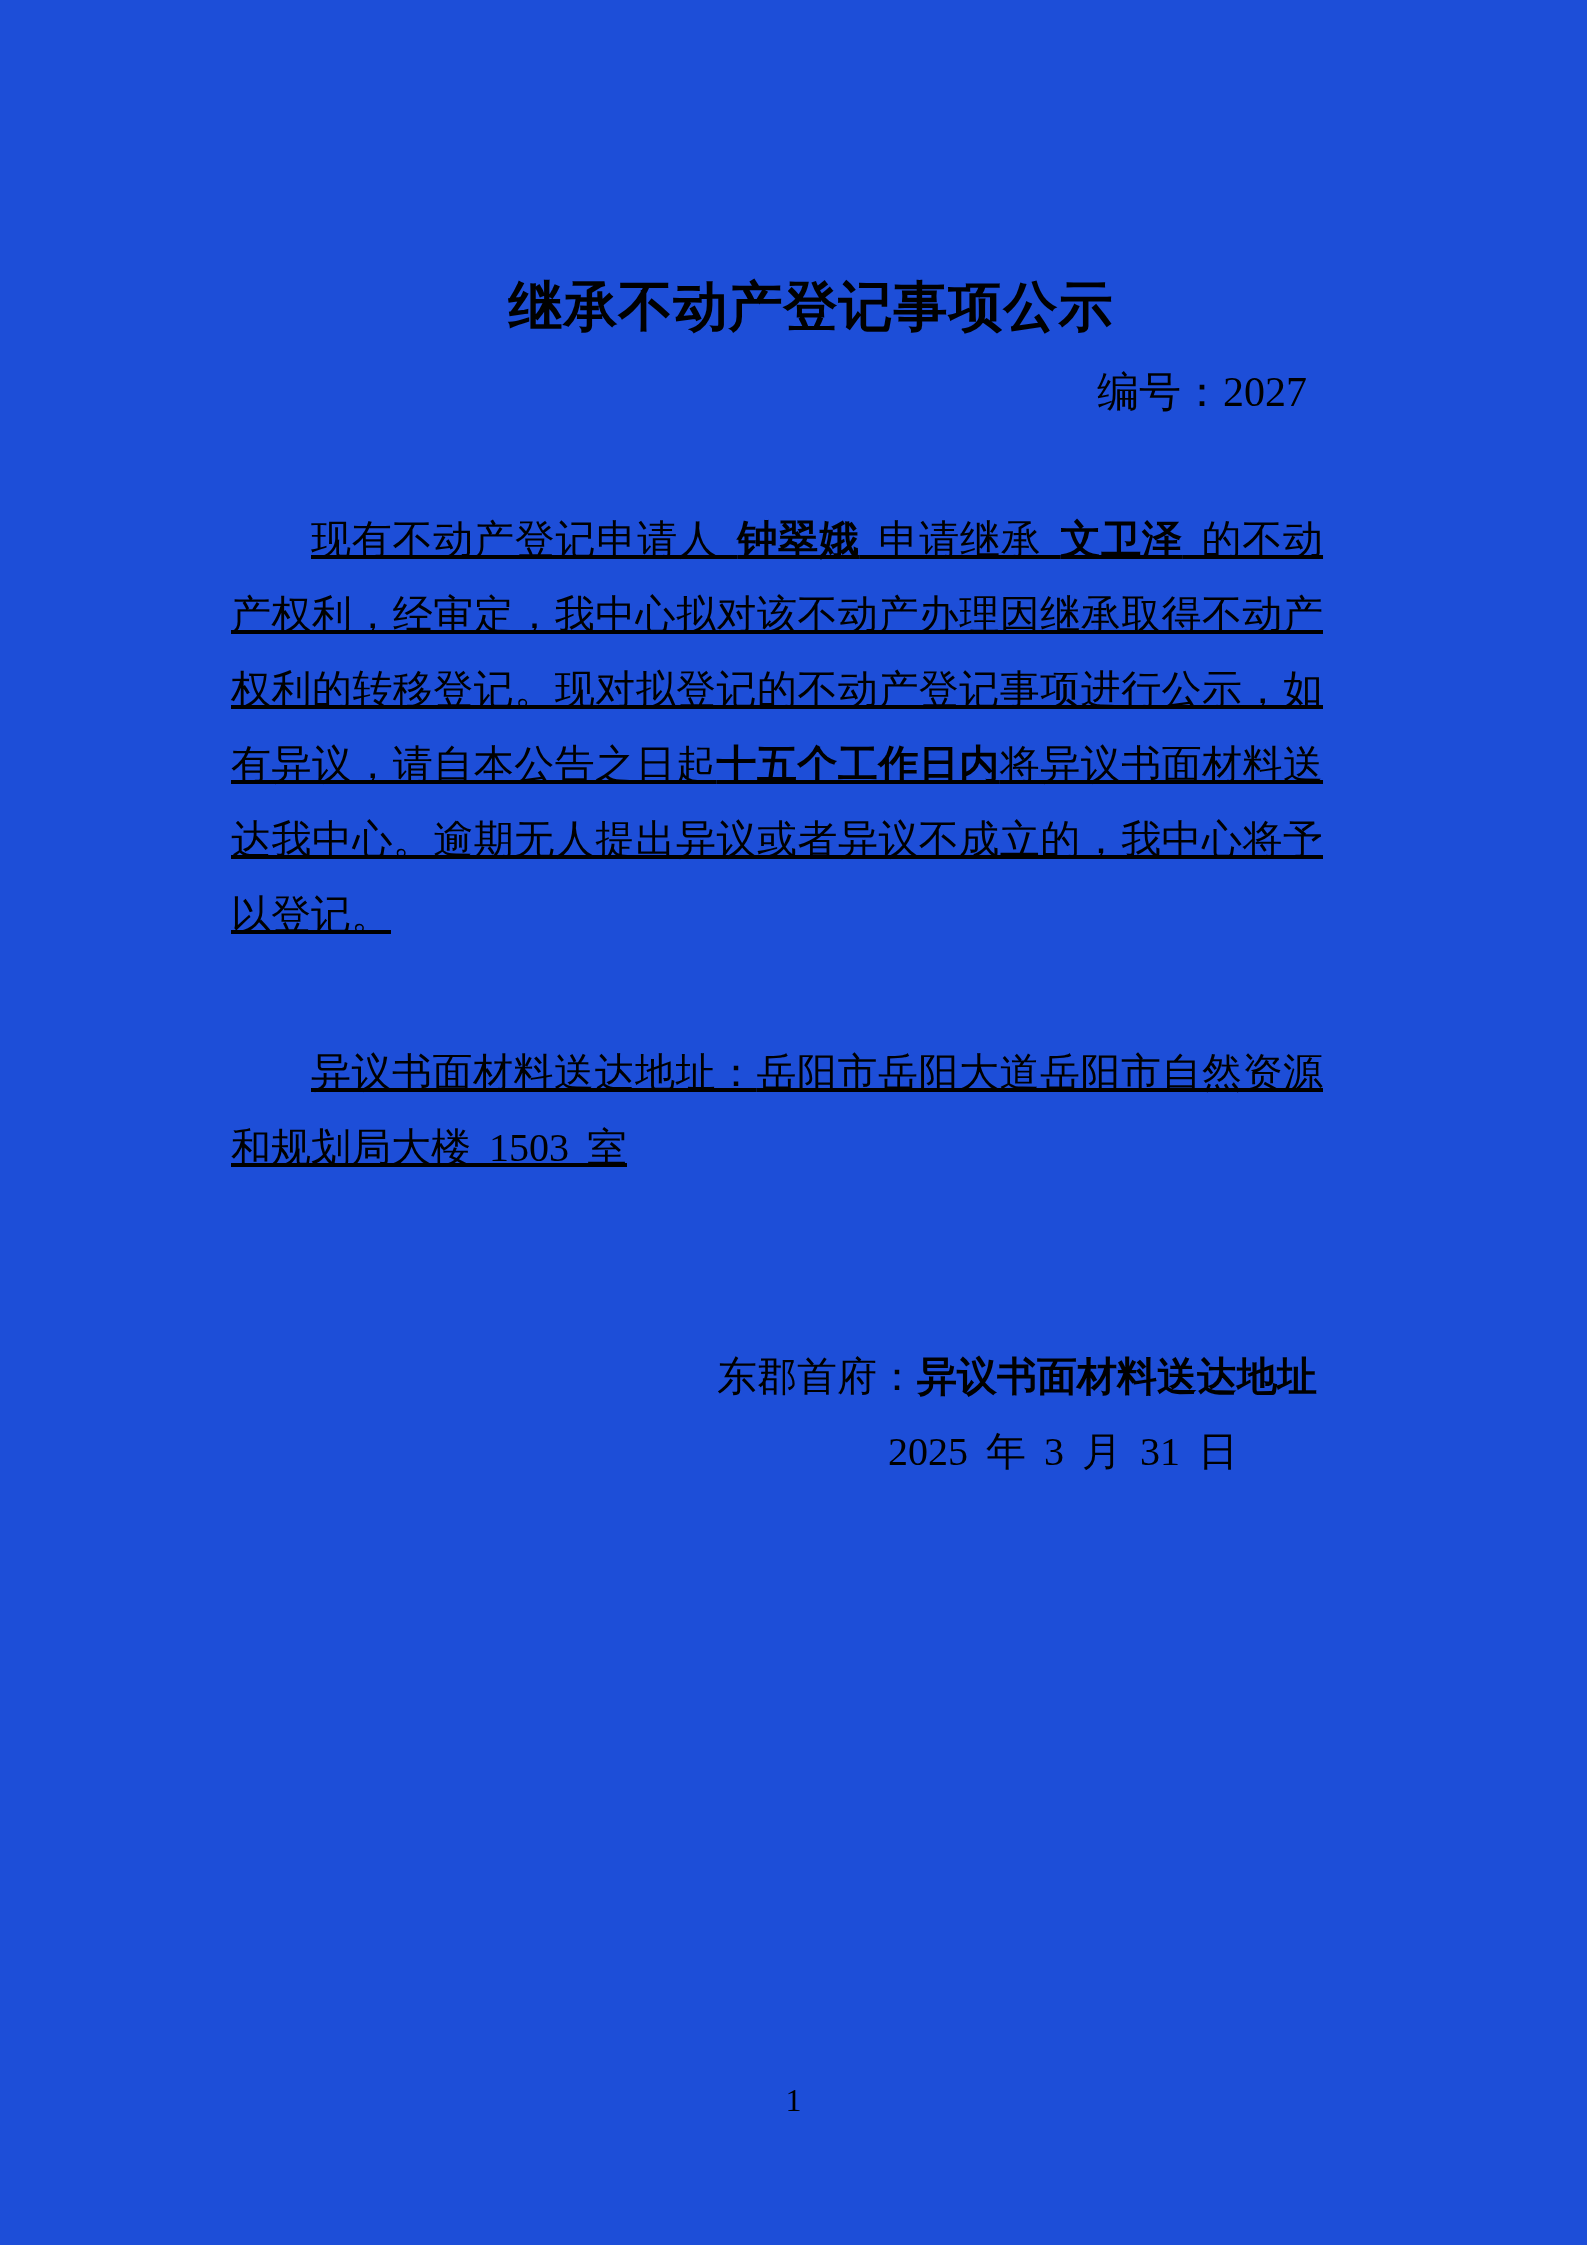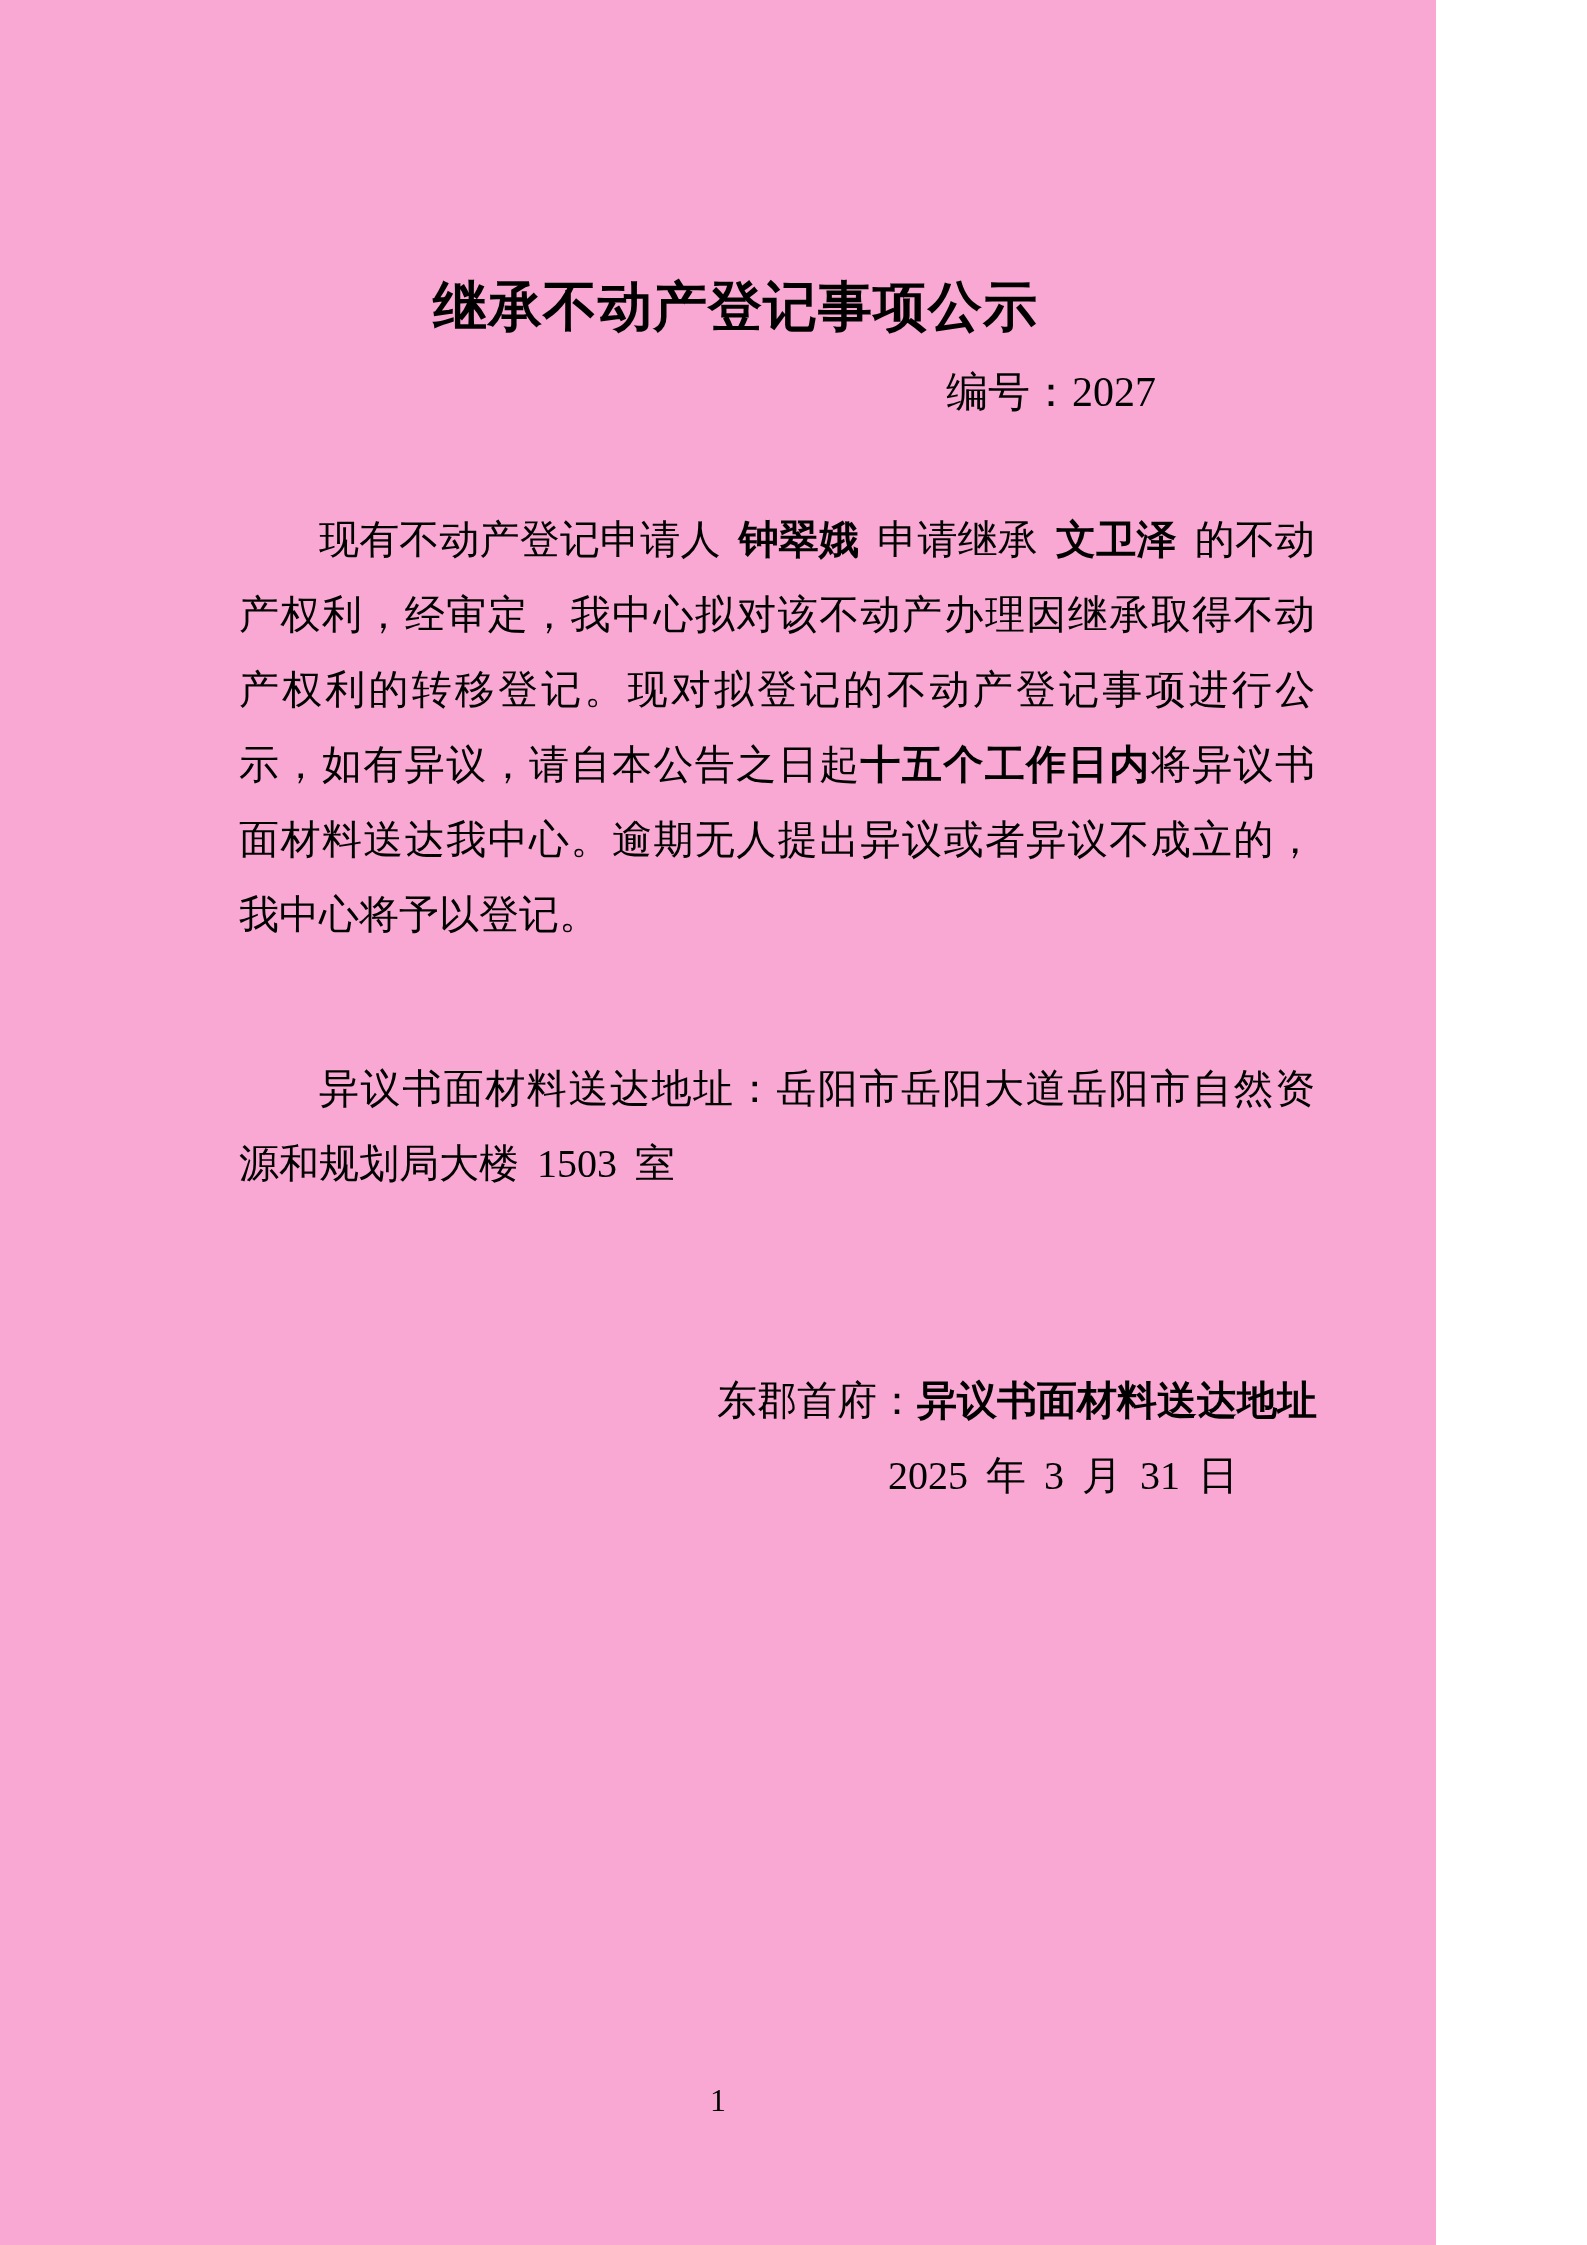--- a/index.html
+++ b/index.html
@@ -2,23 +2,23 @@
 <html><head>
 <meta charset="utf-8">
 <style>
   html, body {
     margin: 0;
     padding: 0;
     background: #ffffff;
   }
   .page {
     position: relative;
-    width: 1436px;
+    width: 1587px;
     height: 2245px;
-    background: #f9a8d4;
+    background: #1d4ed8;
     color: #000000;
     font-family: "Liberation Serif", serif;
     overflow: hidden;
   }
   .content {
     padding: 0 192px 0 227px;
   }
   .doc-title {
     padding-top: 276px;
     font-family: "Liberation Sans", sans-serif;
@@ -40,22 +40,23 @@
   .body-block {
     width: 1100px;
     margin-top: 88px;
     font-size: 40px;
     line-height: 75px;
     text-align: justify;
     word-spacing: 8px;
     color: #000000;
   }
   .para {
-    margin: 12px;
+    margin: 4px;
     text-indent: 80px;
+    text-decoration: underline;
   }
   .blank-line {
     height: 75px;
   }
   .b {
     font-family: "Liberation Sans", sans-serif;
     font-weight: 700;
   }
   .flabel {
     display: inline-block;

